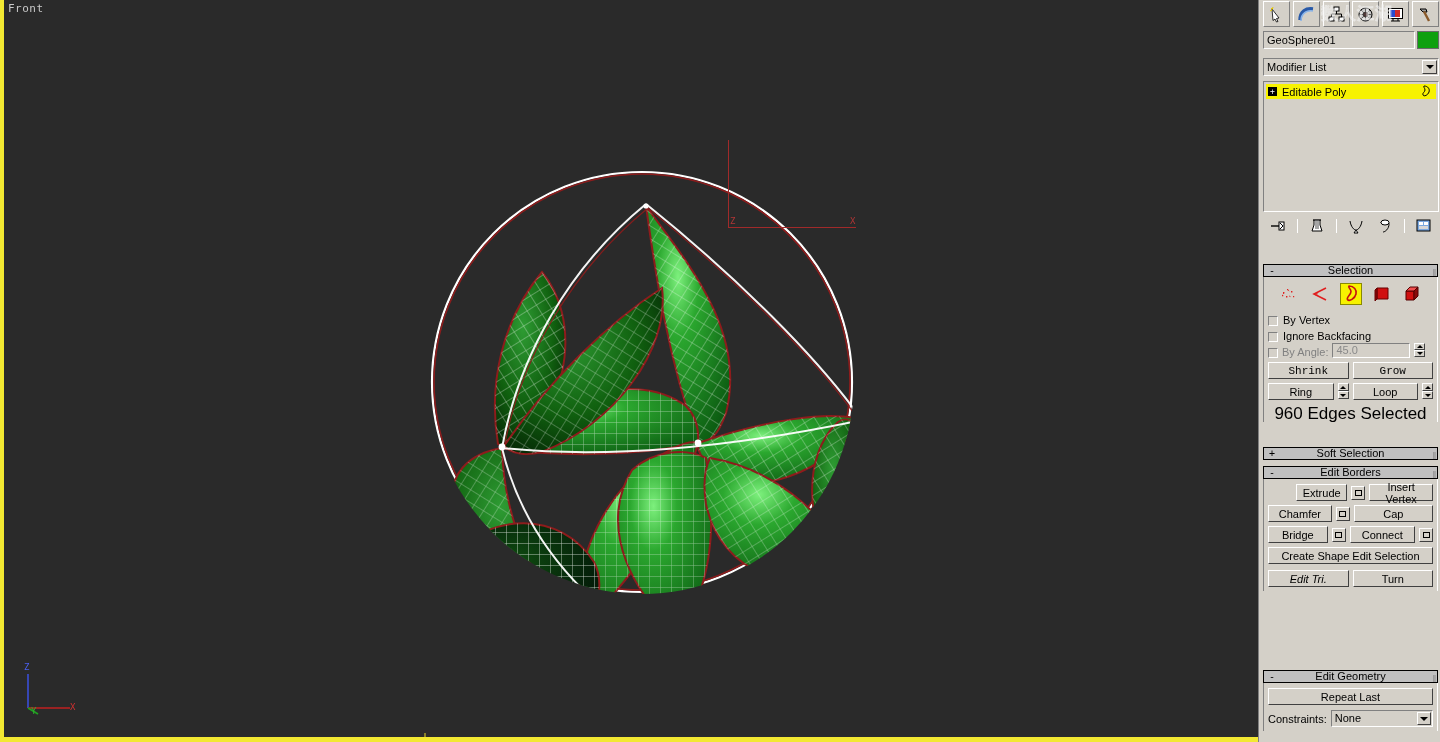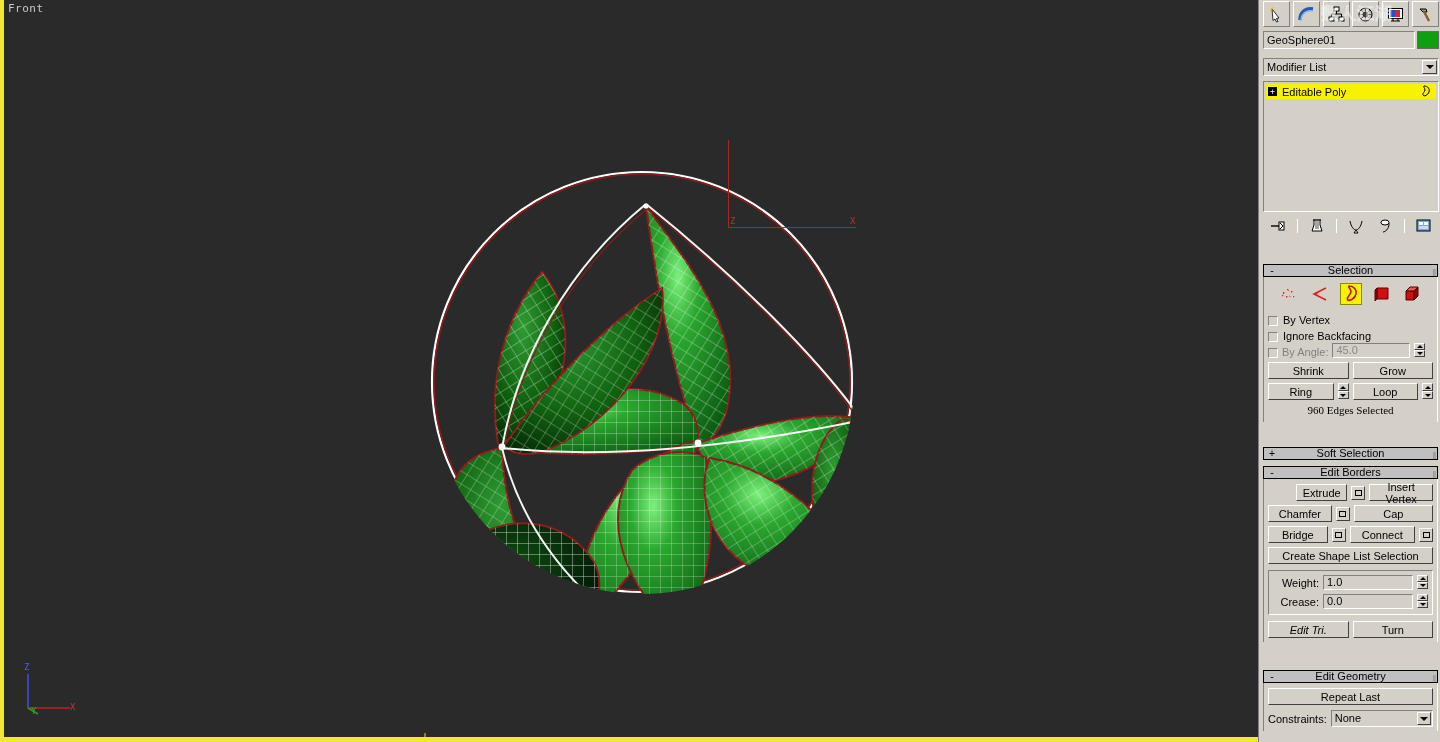--- a/index.html
+++ b/index.html
@@ -130,21 +130,21 @@
     width:11px;height:15px;display:flex;flex-direction:column;
   }
   .spin div {
     height:7px;background:#d4d0c8;border-top:1px solid #fff;border-left:1px solid #fff;
     border-right:1px solid #404040;border-bottom:1px solid #404040;
     display:flex;align-items:center;justify-content:center;
   }
   .tri-up-s { width:0;height:0;border-left:3px solid transparent;border-right:3px solid transparent;border-bottom:3px solid #000; }
   .tri-dn-s { width:0;height:0;border-left:3px solid transparent;border-right:3px solid transparent;border-top:3px solid #000; }
 
-  #sel-count { font-size:11px; color:#000; text-align:center; height:14px;font-family:Liberation Serif, serif; }
+  #sel-count { font-size:17px; color:#000; text-align:center; height:14px; }
 
   
   #subobj { display:flex; align-items:center; justify-content:center; gap:9px; height:28px; }
   .so-btn { width:22px;height:22px;display:flex;align-items:center;justify-content:center;background:transparent; }
   .so-btn.active { background:#f7f200; border:1px solid #8a8a00; }
 
   .grp-box { border:1px solid #808080; border-right-color:#fff; border-bottom-color:#fff; }
 </style>
 </head>
 <body>
@@ -489,21 +489,21 @@
           <span class="spin">
             <div>
                 <i class="tri-up-s"></i>
               </div>
               <div>
                 <i class="tri-dn-s"></i>
               </div>
           </span>
         </div>
 
-        <div style="display:flex;gap:4px;margin-top:4px;">
+        <div style="display:flex;gap:4px;margin-top:4px;font-family:Liberation Mono, monospace;">
           <div class="btn3d" style="flex:1;">Shrink</div>
           <div class="btn3d" style="flex:1;">Grow</div>
         </div>
 
         <div style="display:flex;gap:4px;margin-top:4px;">
           <div class="btn3d" style="flex:1;">Ring</div>
           <span class="spin" style="height:17px;">
             <div style="height:8px;">
                 <i class="tri-up-s"></i>
               </div>
@@ -561,48 +561,22 @@
           <div class="btn3d" style="flex:1;">Bridge</div>
           <div class="sq-btn">
               <i></i>
             </div>
           <div class="btn3d" style="flex:1.1;">Connect</div>
           <div class="sq-btn">
               <i></i>
             </div>
         </div>
 
-        <div class="btn3d" style="margin-top:4px;width:100%;">Create Shape List Selection</div>
-
-        <div class="grp-box" style="margin-top:6px;padding:4px 4px 5px 4px;">
-          <div style="display:flex;align-items:center;gap:4px;">
-            <span style="font-size:11px;width:46px;text-align:right;">Weight:</span>
-            <span class="field" style="flex:1;">1.0</span>
-            <span class="spin">
-              <div>
-                  <i class="tri-up-s"></i>
-                </div>
-                <div>
-                  <i class="tri-dn-s"></i>
-                </div>
-            </span>
-          </div>
-          <div style="display:flex;align-items:center;gap:4px;margin-top:4px;">
-            <span style="font-size:11px;width:46px;text-align:right;">Crease:</span>
-            <span class="field" style="flex:1;">0.0</span>
-            <span class="spin">
-              <div>
-                  <i class="tri-up-s"></i>
-                </div>
-                <div>
-                  <i class="tri-dn-s"></i>
-                </div>
-            </span>
-          </div>
-        </div>
+        <div class="btn3d" style="margin-top:4px;width:100%;">Create Shape Edit Selection</div>
+
 
         <div style="display:flex;gap:4px;margin-top:6px;">
           <div class="btn3d" style="flex:1;font-style:italic;">Edit Tri.</div>
           <div class="btn3d" style="flex:1;">Turn</div>
         </div>
       </div>
     </div>
 
     <div style="position:absolute;left:4px;top:670px;width:175px;">
       <div class="rollout-hdr">

